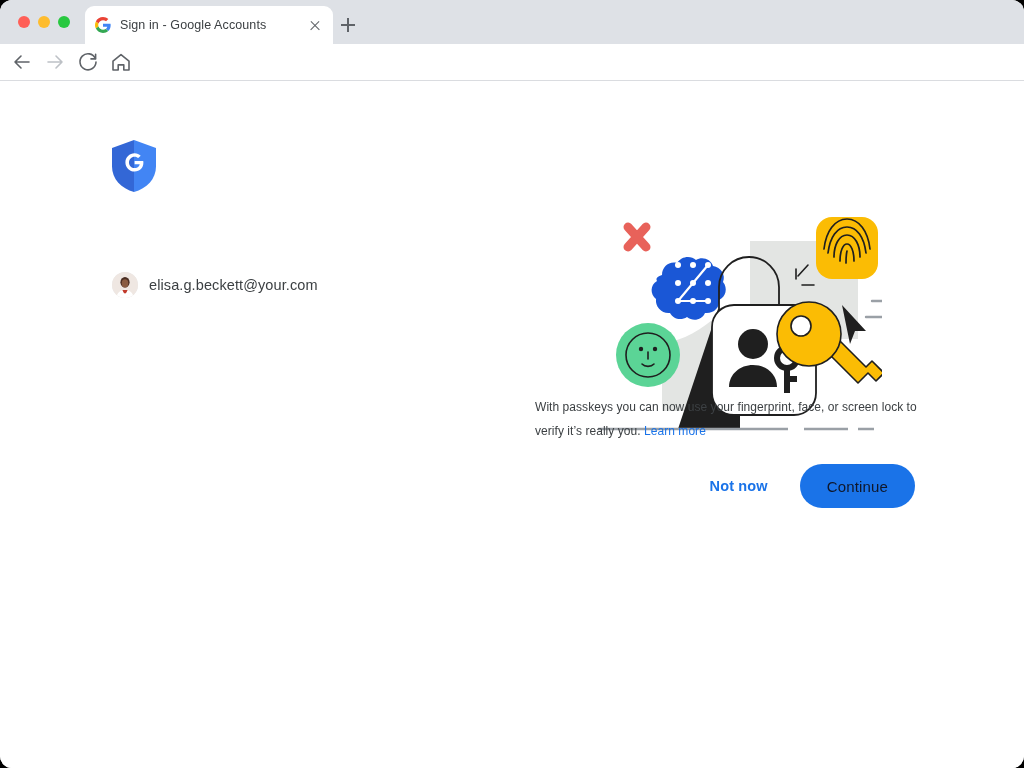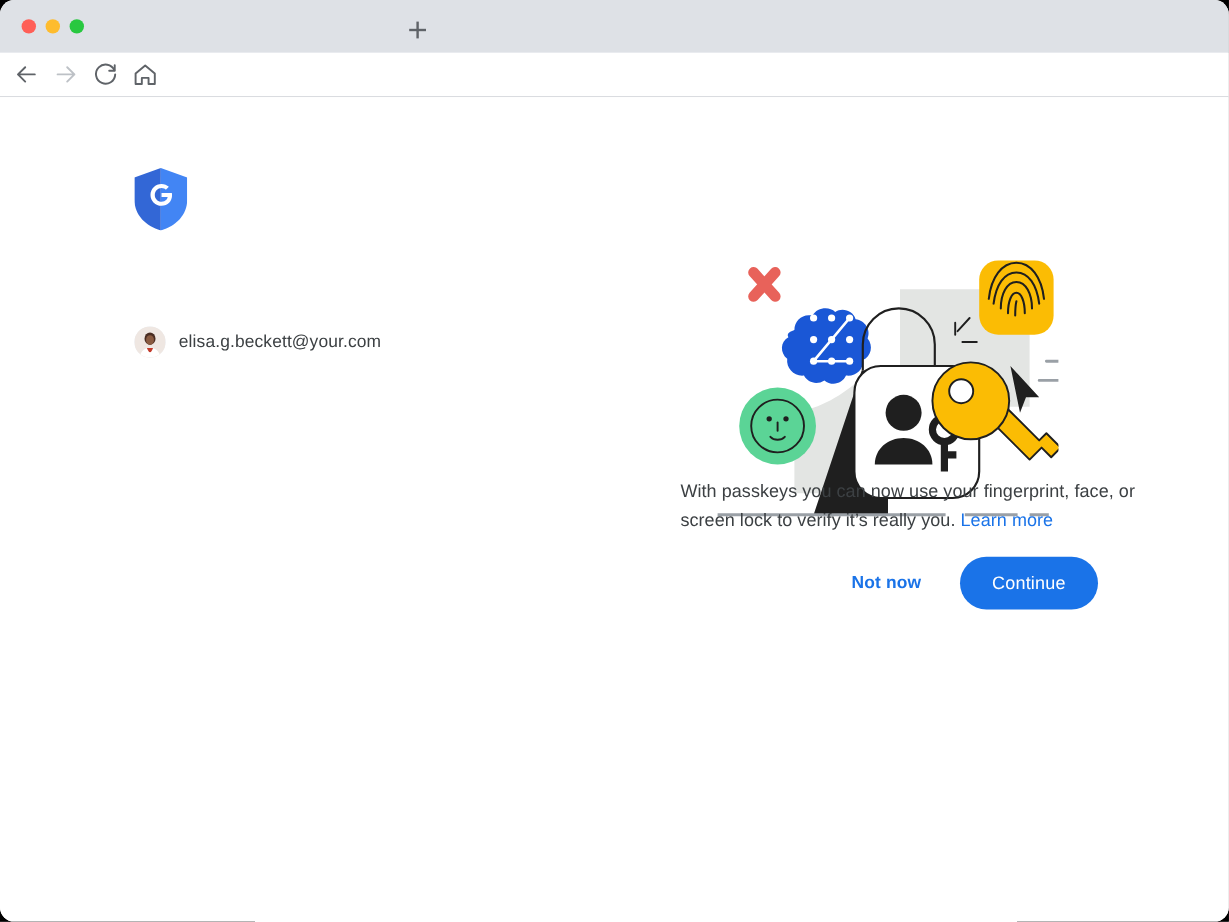--- a/index.html
+++ b/index.html
@@ -218,25 +218,24 @@
   
   #illustration {
     position: absolute;
     left: 590px; top: 132px;
     width: 292px; height: 240px;
   }
   #passkey-description {
     position: absolute;
     left: 535px; top: 302px;
     width: 400px;
-    font-size: 15px;
+    font-size: 12px;
     line-height: 24px;
     color: #3c4043;
     letter-spacing: .05px;
-    margin-left: 32px;
   }
   #learn-more-link {
     color: #1a73e8;
     text-decoration: none;
     cursor: pointer;
   }
   #action-row {
     position: absolute;
     left: 535px; top: 383px;
     width: 380px;
@@ -256,40 +255,50 @@
     padding: 8px 10px;
     letter-spacing: .15px;
   }
   #continue-button {
     background: #1a73e8;
     border: none;
     border-radius: 22px;
     font-family: inherit;
     font-size: 15px;
     font-weight: 500;
-    color: #ffffff;
+    color: #0f172a;
     cursor: pointer;
     padding: 0 27px;
     height: 44px;
     letter-spacing: .15px;
   }
 </style>
 </head>
 <body>
 
 <div id="browser-window">
 
   <div id="tab-strip">
 
     <div id="traffic-lights">
       <span class="traffic-light" id="tl-close"></span>
       <span class="traffic-light" id="tl-min"></span>
       <span class="traffic-light" id="tl-max"></span>
     </div>
 
+    <div id="tab-active">
+      <svg id="tab-favicon" viewBox="0 0 48 48">
+        <path fill="#EA4335" d="M24 9.5c3.54 0 6.71 1.22 9.21 3.6l6.85-6.85C35.9 2.38 30.47 0 24 0 14.62 0 6.51 5.38 2.56 13.22l7.98 6.19C12.43 13.72 17.74 9.5 24 9.5z"></path>
+        <path fill="#4285F4" d="M46.98 24.55c0-1.57-.15-3.09-.38-4.55H24v9.02h12.94c-.58 2.96-2.26 5.48-4.78 7.18l7.73 6c4.51-4.18 7.09-10.36 7.09-17.65z"></path>
+        <path fill="#FBBC05" d="M10.53 28.59c-.48-1.45-.76-2.99-.76-4.59s.27-3.14.76-4.59l-7.98-6.19C.92 16.46 0 20.12 0 24c0 3.88.92 7.54 2.56 10.78l7.97-6.19z"></path>
+        <path fill="#34A853" d="M24 48c6.48 0 11.93-2.13 15.89-5.81l-7.73-6c-2.15 1.45-4.92 2.3-8.16 2.3-6.26 0-11.57-4.22-13.47-9.91l-7.98 6.19C6.51 42.62 14.62 48 24 48z"></path>
+      </svg>
+      <span id="tab-title">Sign in - Google Accounts</span>
+      <span id="tab-close-icon"></span>
+    </div>
 
     <div id="new-tab-button"></div>
   </div>
 
   <div id="toolbar">
 
     <div class="nav-btn" id="back-button">
       <svg width="24" height="24" viewBox="0 0 24 24">
         <path d="M19 12H5M11 6l-6 6 6 6" fill="none" stroke="#5f6368" stroke-width="1.6" stroke-linecap="round" stroke-linejoin="round"></path>
       </svg>

